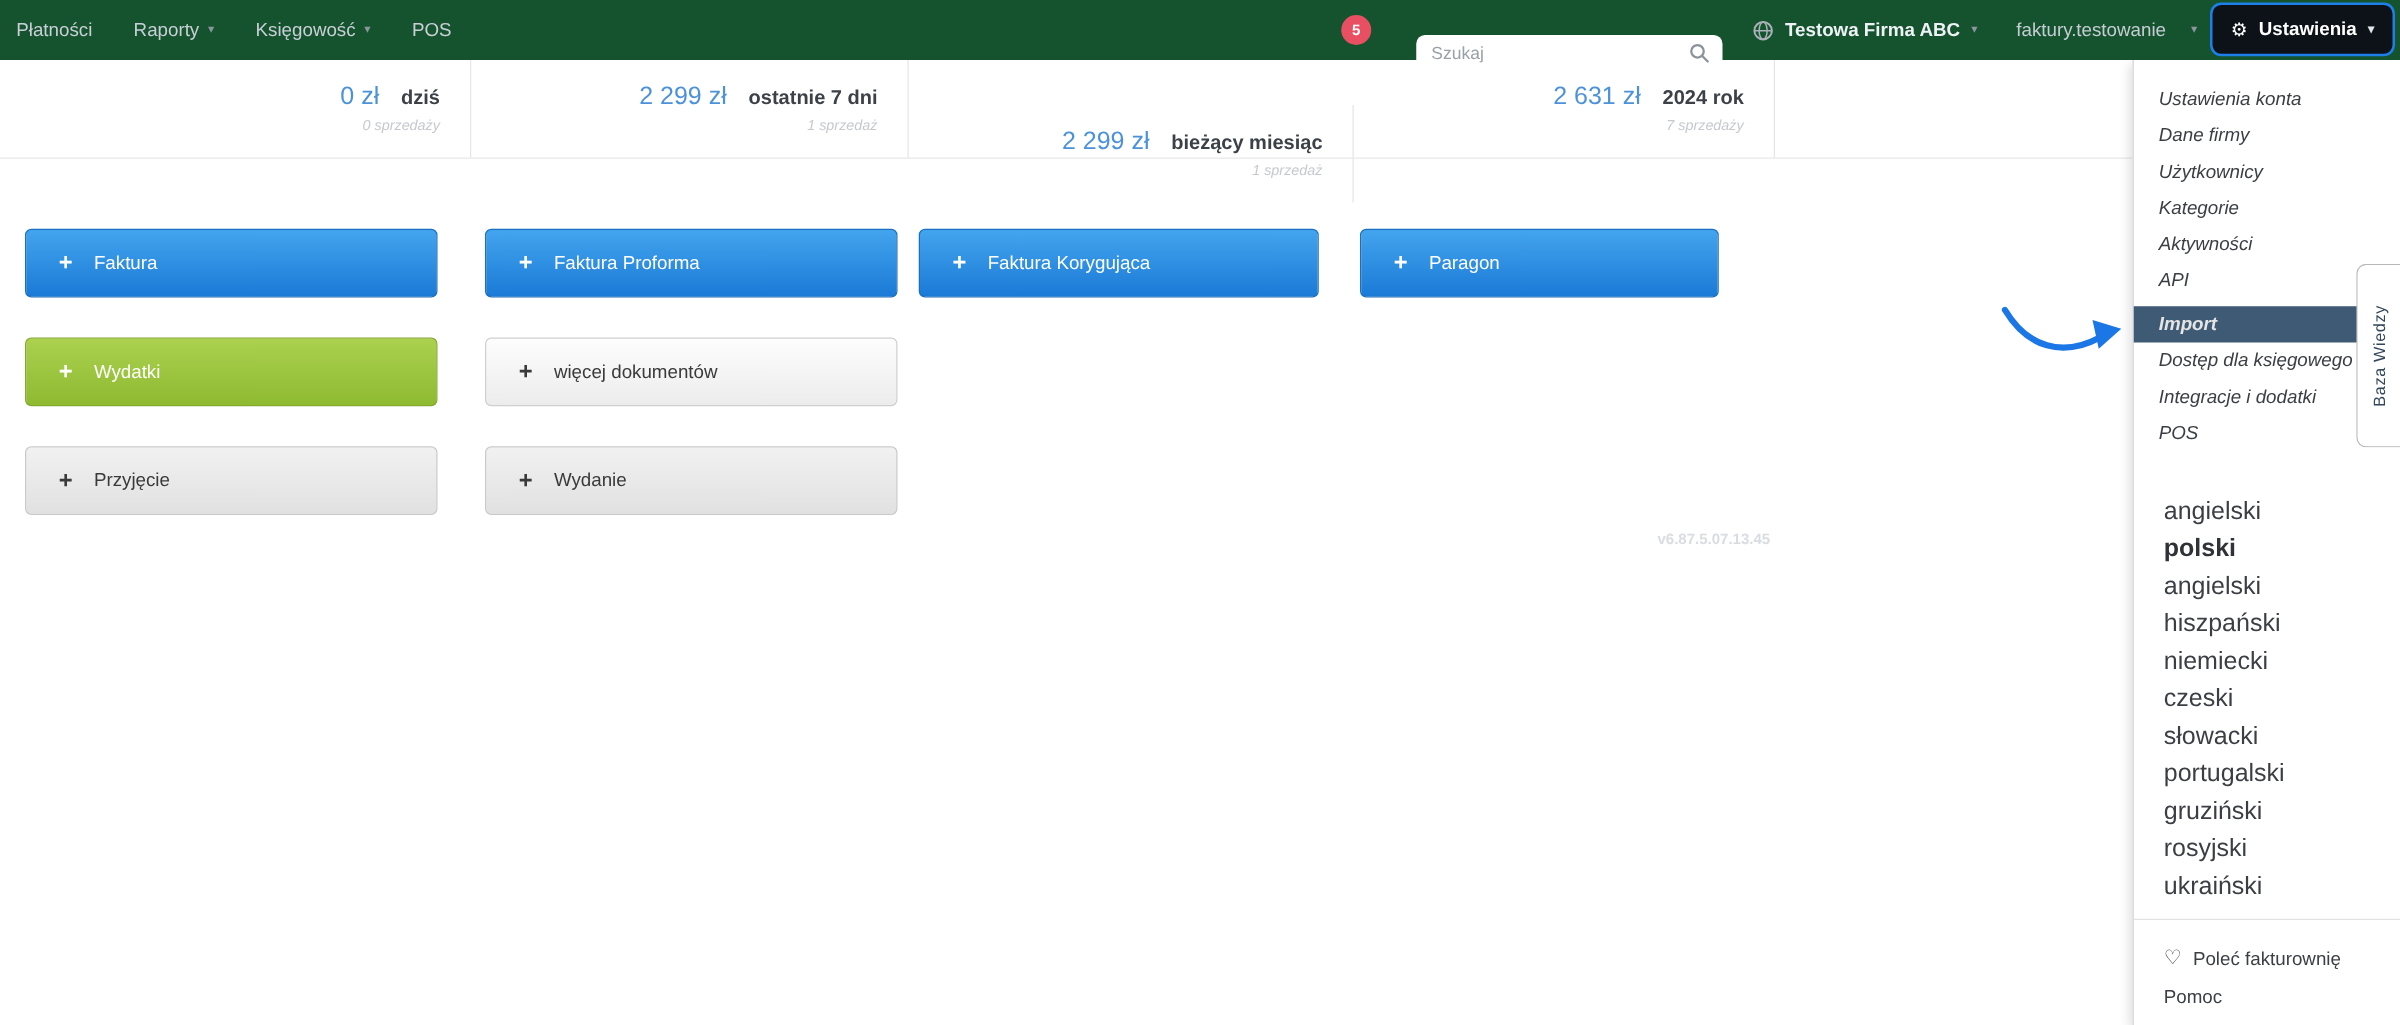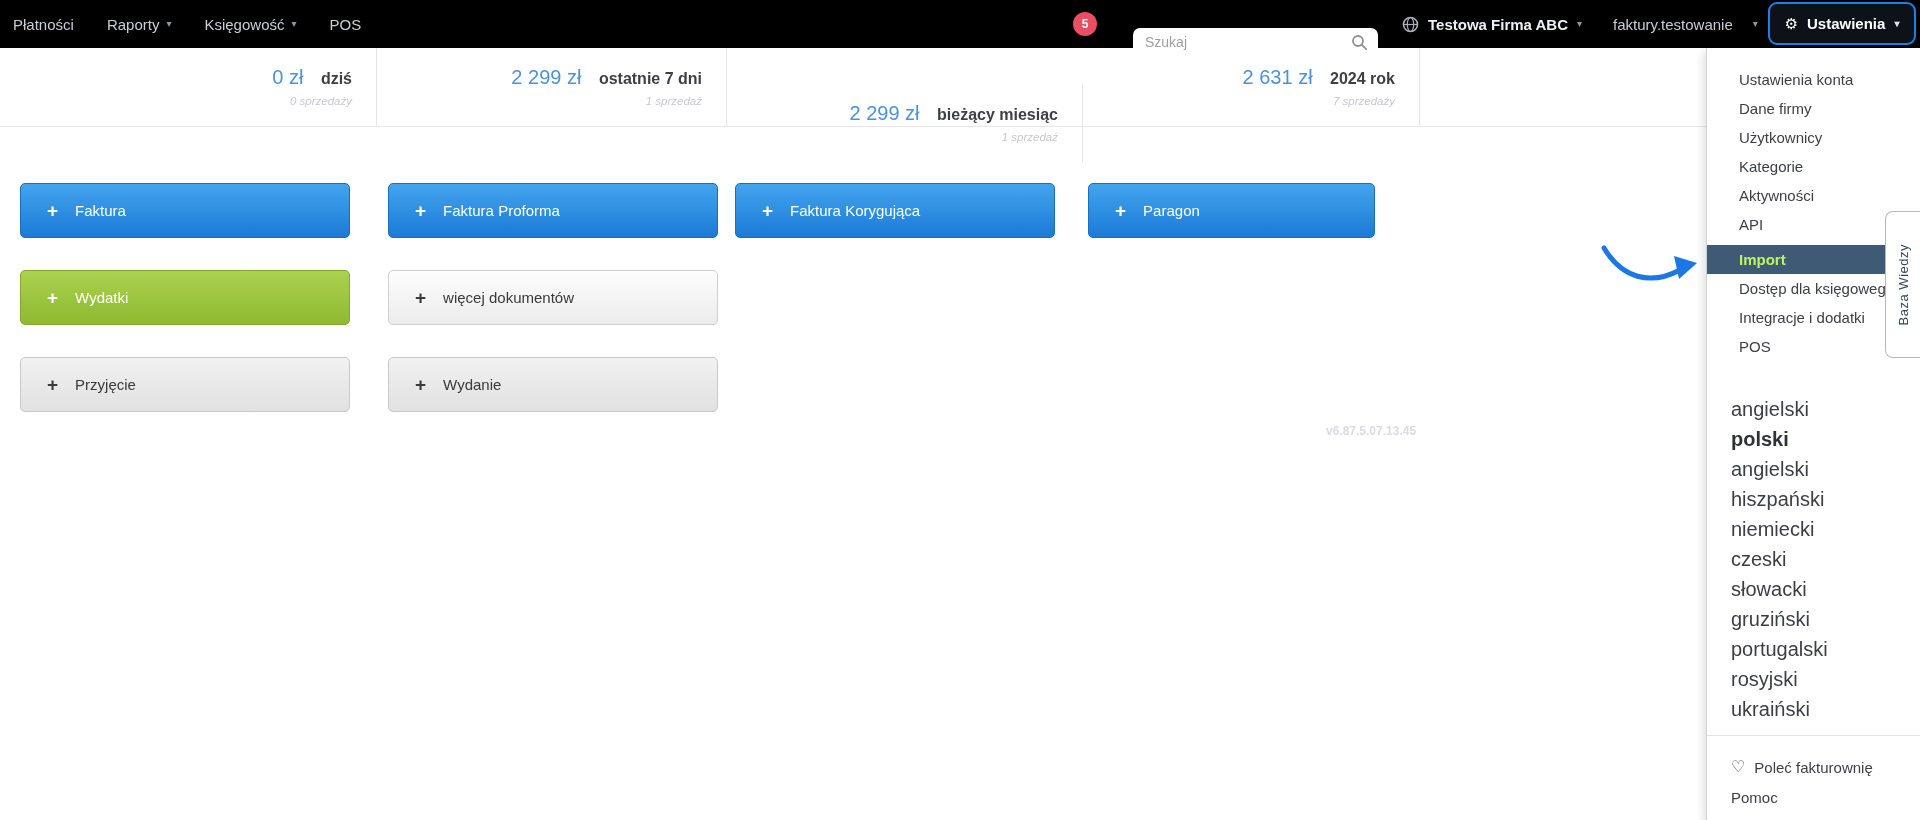--- a/index.html
+++ b/index.html
@@ -7,21 +7,21 @@
   body {
     font-family:"Liberation Sans", sans-serif;
     background:#ffffff;
     position:relative;
     overflow:hidden;
   }
 
   
   .navbar {
     position:absolute; left:0; top:0; width:1920px; height:48px;
-    background:#000000; z-index:20;
+    background:#14532d; z-index:20;
   }
   .nav-left {
     position:absolute; left:13px; top:0; height:48px;
     display:flex; align-items:center; gap:33px;
   }
   .nav-link {
     color:#c9cfd7; font-size:15px; display:flex; align-items:center; gap:7px;
     cursor:pointer; white-space:nowrap;
   }
   .caret { font-size:10px; color:#8d959f; line-height:1; }
@@ -104,25 +104,25 @@
   .hint-arrow { position:absolute; left:1598px; top:240px; z-index:4; }
 
   
   .dropdown {
     position:absolute; left:1706px; top:48px; width:214px; height:772px;
     background:#fff; border-left:1px solid #d2d2d2;
     box-shadow:-3px 3px 8px rgba(0,0,0,0.12);
     padding-top:17px; z-index:5;
   }
   .menu-item {
-    height:29px; line-height:29px; padding-left:32px; font-size:15px;
-    color:#3b3f44; white-space:nowrap; cursor:pointer;
+    height:29px; line-height:29px; padding-left:20px; font-size:15px;
+    color:#3b3f44; white-space:nowrap; cursor:pointer;font-style:italic;
   }
   .menu-item.active {
-    background:#3e5a74; color:#bef264; font-weight:bold; margin-top:6px;
+    background:#3e5a74; color:#e5e5e5; font-weight:bold; margin-top:6px;
   }
   .lang-group { margin-top:33px; }
   .lang-item {
     height:30px; line-height:30px; padding-left:24px; font-size:20px;
     color:#3b3f44; cursor:pointer; white-space:nowrap;
   }
   .lang-item.current { font-weight:bold; color:#2f3338; }
   .menu-divider { margin-top:11px; border-top:1px solid #e3e3e3; }
   .menu-footer { margin-top:16px; }
   .footer-item {
@@ -280,22 +280,22 @@
   <div class="menu-item">POS</div>
 
   <div class="lang-group">
     <div class="lang-item">angielski</div>
     <div class="lang-item current">polski</div>
     <div class="lang-item">angielski</div>
     <div class="lang-item">hiszpański</div>
     <div class="lang-item">niemiecki</div>
     <div class="lang-item">czeski</div>
     <div class="lang-item">słowacki</div>
+    <div class="lang-item">portugalski</div>
     <div class="lang-item">gruziński</div>
-    <div class="lang-item">portugalski</div>
     <div class="lang-item">rosyjski</div>
     <div class="lang-item">ukraiński</div>
   </div>
 
   <div class="menu-divider"></div>
 
   <div class="menu-footer">
     <div class="footer-item">
       <span class="heart">♡</span>
       <span>Poleć fakturownię</span>

